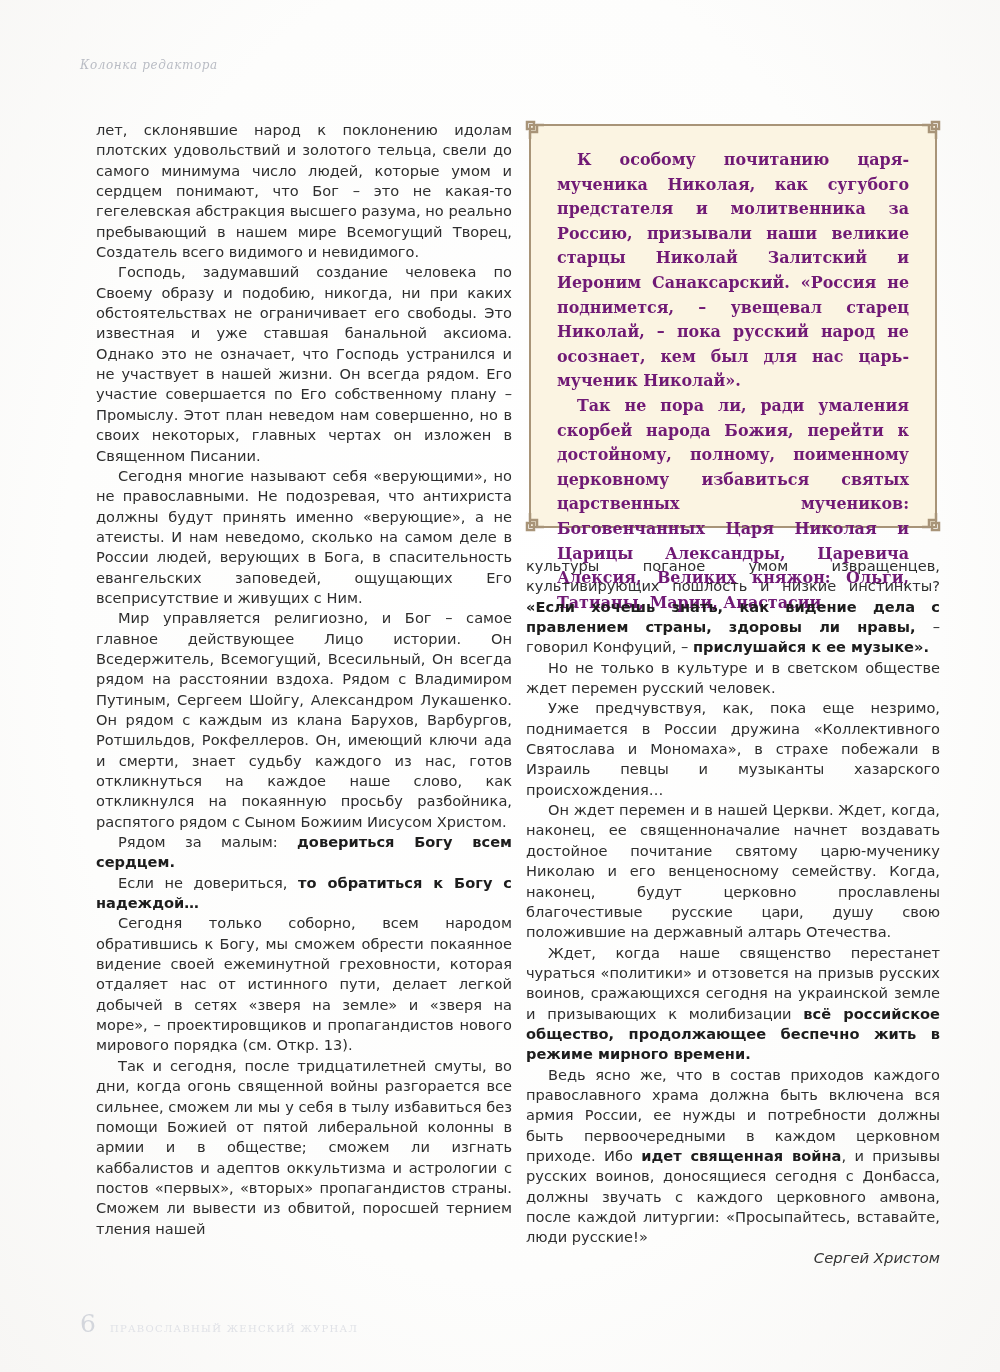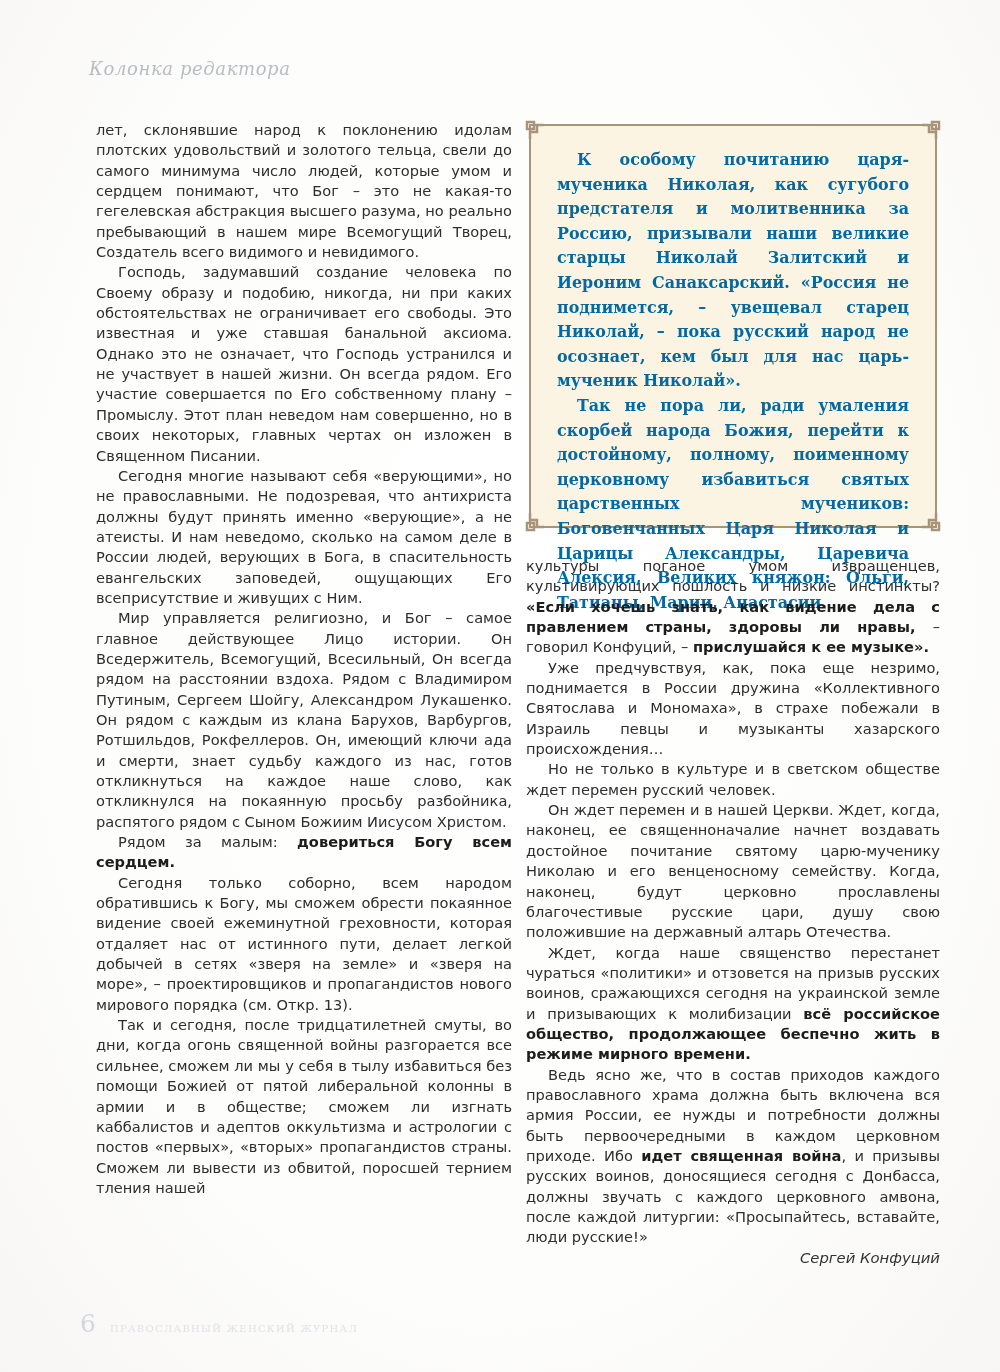--- a/index.html
+++ b/index.html
@@ -27,24 +27,24 @@
 
   .page-inner {
     position: absolute;
     inset: 0;
     z-index: 2;
   }
 
   
   .running-head {
     position: absolute;
-    left: 89px;
+    left: 80px;
     top: 58px;
     font-family: "DejaVu Serif", serif;
-    font-size: 18px;
+    font-size: 12px;
     letter-spacing: 0.6px;
     color: #b9bcc4;
     font-style: italic;
     white-space: nowrap;
   }
 
   
   .col {
     position: absolute;
     top: 120px;
@@ -150,26 +150,27 @@
 
   <div class="running-head">Колонка редактора</div>
 
   <div class="col col-left">
     <div id="left-body">
         <p class="no-indent"><span>лет, склонявшие народ к поклонению идолам плотских удовольствий и золотого тельца, свели до самого минимума число людей, которые умом и сердцем понимают, что Бог – это не какая-то гегелевская абстракция высшего разума, но реально пребывающий в нашем мире Всемогущий Творец, Создатель всего видимого и невидимого.</span></p>
         <p><span>Господь, задумавший создание человека по Своему образу и подобию, никогда, ни при каких обстоятельствах не ограничивает его свободы. Это известная и уже ставшая банальной аксиома. Однако это не означает, что Господь устранился и не участвует в нашей жизни. Он всегда рядом. Его участие совершается по Его собственному плану – Промыслу. Этот план неведом нам совершенно, но в своих некоторых, главных чертах он изложен в Священном Писании.</span></p>
         <p><span>Сегодня многие называют себя «верующими», но не православными. Не подозревая, что антихриста должны будут принять именно «верующие», а не атеисты. И нам неведомо, сколько на самом деле в России людей, верующих в Бога, в спасительность евангельских заповедей, ощущающих Его всеприсутствие и живущих с Ним.</span></p>
         <p><span>Мир управляется религиозно, и Бог – самое главное действующее Лицо истории. Он Вседержитель, Всемогущий, Всесильный, Он всегда рядом на расстоянии вздоха. Рядом с Владимиром Путиным, Сергеем Шойгу, Александром Лукашенко. Он рядом с каждым из клана Барухов, Варбургов, Ротшильдов, Рокфеллеров. Он, имеющий ключи ада и смерти, знает судьбу каждого из нас, готов откликнуться на каждое наше слово, как откликнулся на покаянную просьбу разбойника, распятого рядом с Сыном Божиим Иисусом Христом.</span></p>
         <p><span>Рядом за малым: </span><b>довериться Богу всем сердцем.</b></p>
+        <p><span>Если не довериться, </span><b>то обратиться к Богу с надеждой…</b></p>
         <p><span>Сегодня только соборно, всем народом обратившись к Богу, мы сможем обрести покаянное видение своей ежеминутной греховности, которая отдаляет нас от истинного пути, делает легкой добычей в сетях «зверя на земле» и «зверя на море», – проектировщиков и пропагандистов нового мирового порядка (см. Откр. 13).</span></p>
         <p><span>Так и сегодня, после тридцатилетней смуты, во дни, когда огонь священной войны разгорается все сильнее, сможем ли мы у себя в тылу избавиться без помощи Божией от пятой либеральной колонны в армии и в обществе; сможем ли изгнать каббалистов и адептов оккультизма и астрологии с постов «первых», «вторых» пропагандистов страны. Сможем ли вывести из обвитой, поросшей тернием тления нашей</span></p>
       </div>
   </div>
 
-  <div class="callout" style="background: rgb(251, 244, 226); color: #0369a1; border-color: rgb(168, 148, 120);">
+  <div class="callout" style="background: rgb(251, 244, 226); color: #701a75; border-color: rgb(168, 148, 120);">
     <span class="corner corner-tl">
       <svg width="28" height="28" viewBox="0 0 28 28">
         <path d="M27 13 L20 13 L20 20 L13 20 L13 27" fill="none" stroke="#a89478" stroke-width="2.5"></path>
         <rect x="10" y="10" width="7" height="7" fill="none" stroke="#a89478" stroke-width="2.5"></rect>
       </svg>
     </span>
     <span class="corner corner-tr">
       <svg width="28" height="28" viewBox="0 0 28 28">
         <path d="M1 13 L8 13 L8 20 L15 20 L15 27" fill="none" stroke="#a89478" stroke-width="2.5"></path>
         <rect x="11" y="10" width="7" height="7" fill="none" stroke="#a89478" stroke-width="2.5"></rect>
@@ -189,27 +190,27 @@
     </span>
     <div id="callout-body">
         <p>К особому почитанию царя-мученика Николая, как сугубого предстателя и молитвенника за Россию, призывали наши великие старцы Николай Залитский и Иероним Санаксарский. «Россия не поднимется, – увещевал старец Николай, – пока русский народ не осознает, кем был для нас царь-мученик Николай».</p>
         <p>Так не пора ли, ради умаления скорбей народа Божия, перейти к достойному, полному, поименному церковному избавиться святых царственных мучеников: Боговенчанных Царя Николая и Царицы Александры, Царевича Алексия, Великих княжон: Ольги, Татианы, Марии, Анастасии.</p>
       </div>
   </div>
 
   <div class="col col-right">
     <div id="right-body">
         <p class="no-indent"><span>культуры поганое умом извращенцев, культивирующих пошлость и низкие инстинкты? </span><b>«Если хочешь знать, как видение дела с правлением страны, здоровы ли нравы, </b><span>– говорил Конфуций, – </span><b>прислушайся к ее музыке».</b></p>
+        <p><span>Но не только в культуре и в светском обществе ждет перемен русский человек.</span></p>
         <p><span>Уже предчувствуя, как, пока еще незримо, поднимается в России дружина «Коллективного Святослава и Мономаха», в страхе побежали в Израиль певцы и музыканты хазарского происхождения…</span></p>
-        <p><span>Но не только в культуре и в светском обществе ждет перемен русский человек.</span></p>
         <p><span>Он ждет перемен и в нашей Церкви. Ждет, когда, наконец, ее священноначалие начнет воздавать достойное почитание святому царю-мученику Николаю и его венценосному семейству. Когда, наконец, будут церковно прославлены благочестивые русские цари, душу свою положившие на державный алтарь Отечества.</span></p>
         <p><span>Ждет, когда наше священство перестанет чураться «политики» и отзовется на призыв русских воинов, сражающихся сегодня на украинской земле и призывающих к молибизации </span><b>всё российское общество, продолжающее беспечно жить в режиме мирного времени.</b></p>
         <p><span>Ведь ясно же, что в состав приходов каждого православного храма должна быть включена вся армия России, ее нужды и потребности должны быть первоочередными в каждом церковном приходе. Ибо </span><b>идет священная война</b><span>, и призывы русских воинов, доносящиеся сегодня с Донбасса, должны звучать с каждого церковного амвона, после каждой литургии: «Просыпайтесь, вставайте, люди русские!»</span></p>
       </div>
-    <p class="signature no-indent">Сергей Конфуций</p>
+    <p class="signature no-indent">Сергей Христом</p>
   </div>
 
   <div class="footer">
     <span class="folio">6</span>
     <span class="imprint">Православный женский журнал</span>
   </div>
 
 </div>
 
 </body></html>

